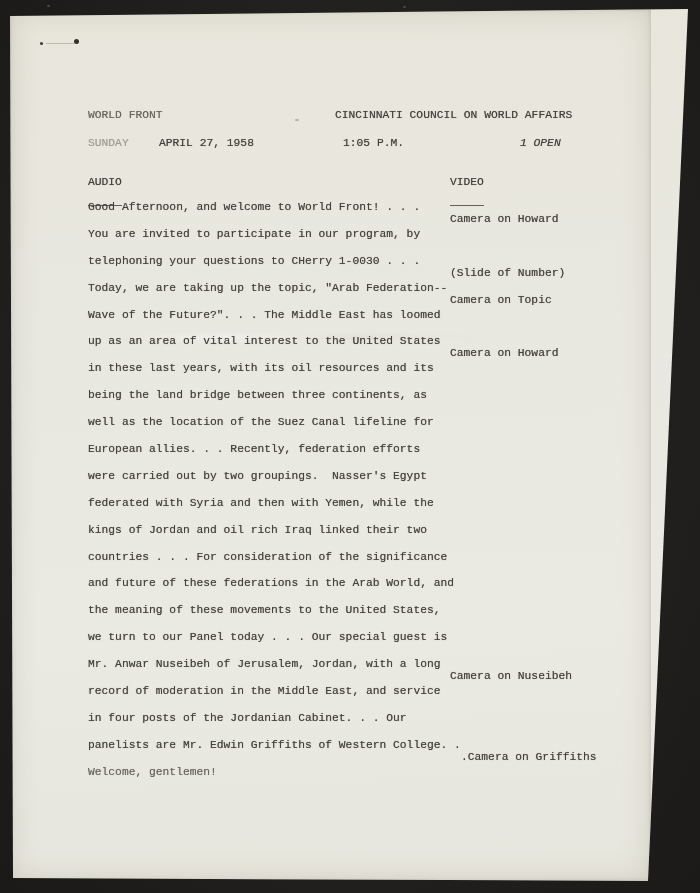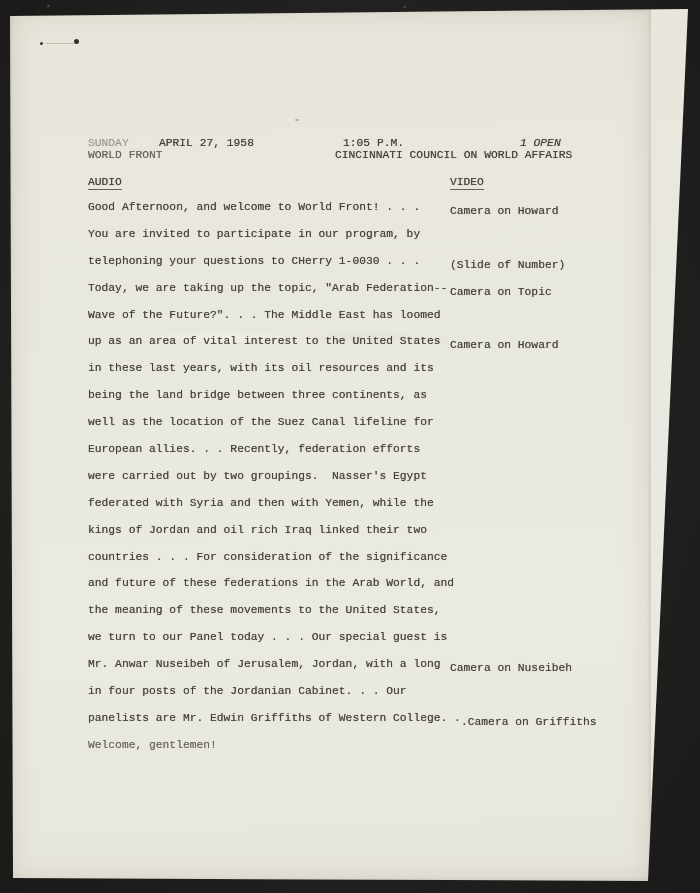--- a/index.html
+++ b/index.html
@@ -50,36 +50,36 @@
     background:rgba(100,88,64,.3);filter:blur(.6px);
   }
 
   .content{
     position:absolute;inset:0;
     color:var(--ink);
     font-size:11.3px;
     text-shadow:0 0 0.7px rgba(62,58,50,0.6);
   }
   .h{position:absolute;line-height:1;white-space:pre;}
-  .t1{top:110px;margin-top:40px;}
+  .t1{top:110px;}
   .t2{top:138px;}
   .t3{top:177px;}
   .x-audio{left:88px;}
   .x-org{left:335px;}
   .x-date{left:159px;}
   .x-time{left:343px;}
   .x-open{left:520px;font-style:italic;}
   .x-video{left:450px;}
-  .ul{border-bottom:1px solid rgba(68,64,58,.8);padding-bottom:1px;}
+  .ul{border-bottom:1px solid rgba(68,64,58,.8);padding-bottom:17px;}
   .faded{opacity:.45;filter:blur(.35px);}
   .dim{opacity:.78;}
 
   .lines{position:absolute;left:88px;top:194px;right:16px;}
   .line{position:relative;height:26.9px;line-height:26.9px;white-space:pre;}
-  .video{position:absolute;left:362px;top:4px;}
+  .video{position:absolute;left:362px;top:12px;}
   .line.tight .video{left:373px;}
 </style>
 </head>
 <body>
 
 <div class="scan-bg"></div>
 <div class="speck s1"></div>
 <div class="speck s2"></div>
 
 <div class="paper">
@@ -113,17 +113,18 @@
     <div class="line"><span class="audio">well as the location of the Suez Canal lifeline for</span><span class="video"></span></div>
     <div class="line"><span class="audio">European allies. . . Recently, federation efforts</span><span class="video"></span></div>
     <div class="line"><span class="audio">were carried out by two groupings.  Nasser's Egypt</span><span class="video"></span></div>
     <div class="line"><span class="audio">federated with Syria and then with Yemen, while the</span><span class="video"></span></div>
     <div class="line"><span class="audio">kings of Jordan and oil rich Iraq linked their two</span><span class="video"></span></div>
     <div class="line"><span class="audio">countries . . . For consideration of the significance</span><span class="video"></span></div>
     <div class="line"><span class="audio">and future of these federations in the Arab World, and</span><span class="video"></span></div>
     <div class="line"><span class="audio">the meaning of these movements to the United States,</span><span class="video"></span></div>
     <div class="line"><span class="audio">we turn to our Panel today . . . Our special guest is</span><span class="video"></span></div>
     <div class="line"><span class="audio">Mr. Anwar Nuseibeh of Jerusalem, Jordan, with a long</span><span class="video">Camera on Nuseibeh</span></div>
+    <div class="line"><span class="audio">record of moderation in the Middle East, and service</span><span class="video"></span></div>
     <div class="line"><span class="audio">in four posts of the Jordanian Cabinet. . . Our</span><span class="video"></span></div>
     <div class="line tight"><span class="audio">panelists are Mr. Edwin Griffiths of Western College. .</span><span class="video">.Camera on Griffiths</span></div>
     <div class="line dim"><span class="audio">Welcome, gentlemen!</span><span class="video"></span></div>
   </div>
 </div>
 
 </body></html>

